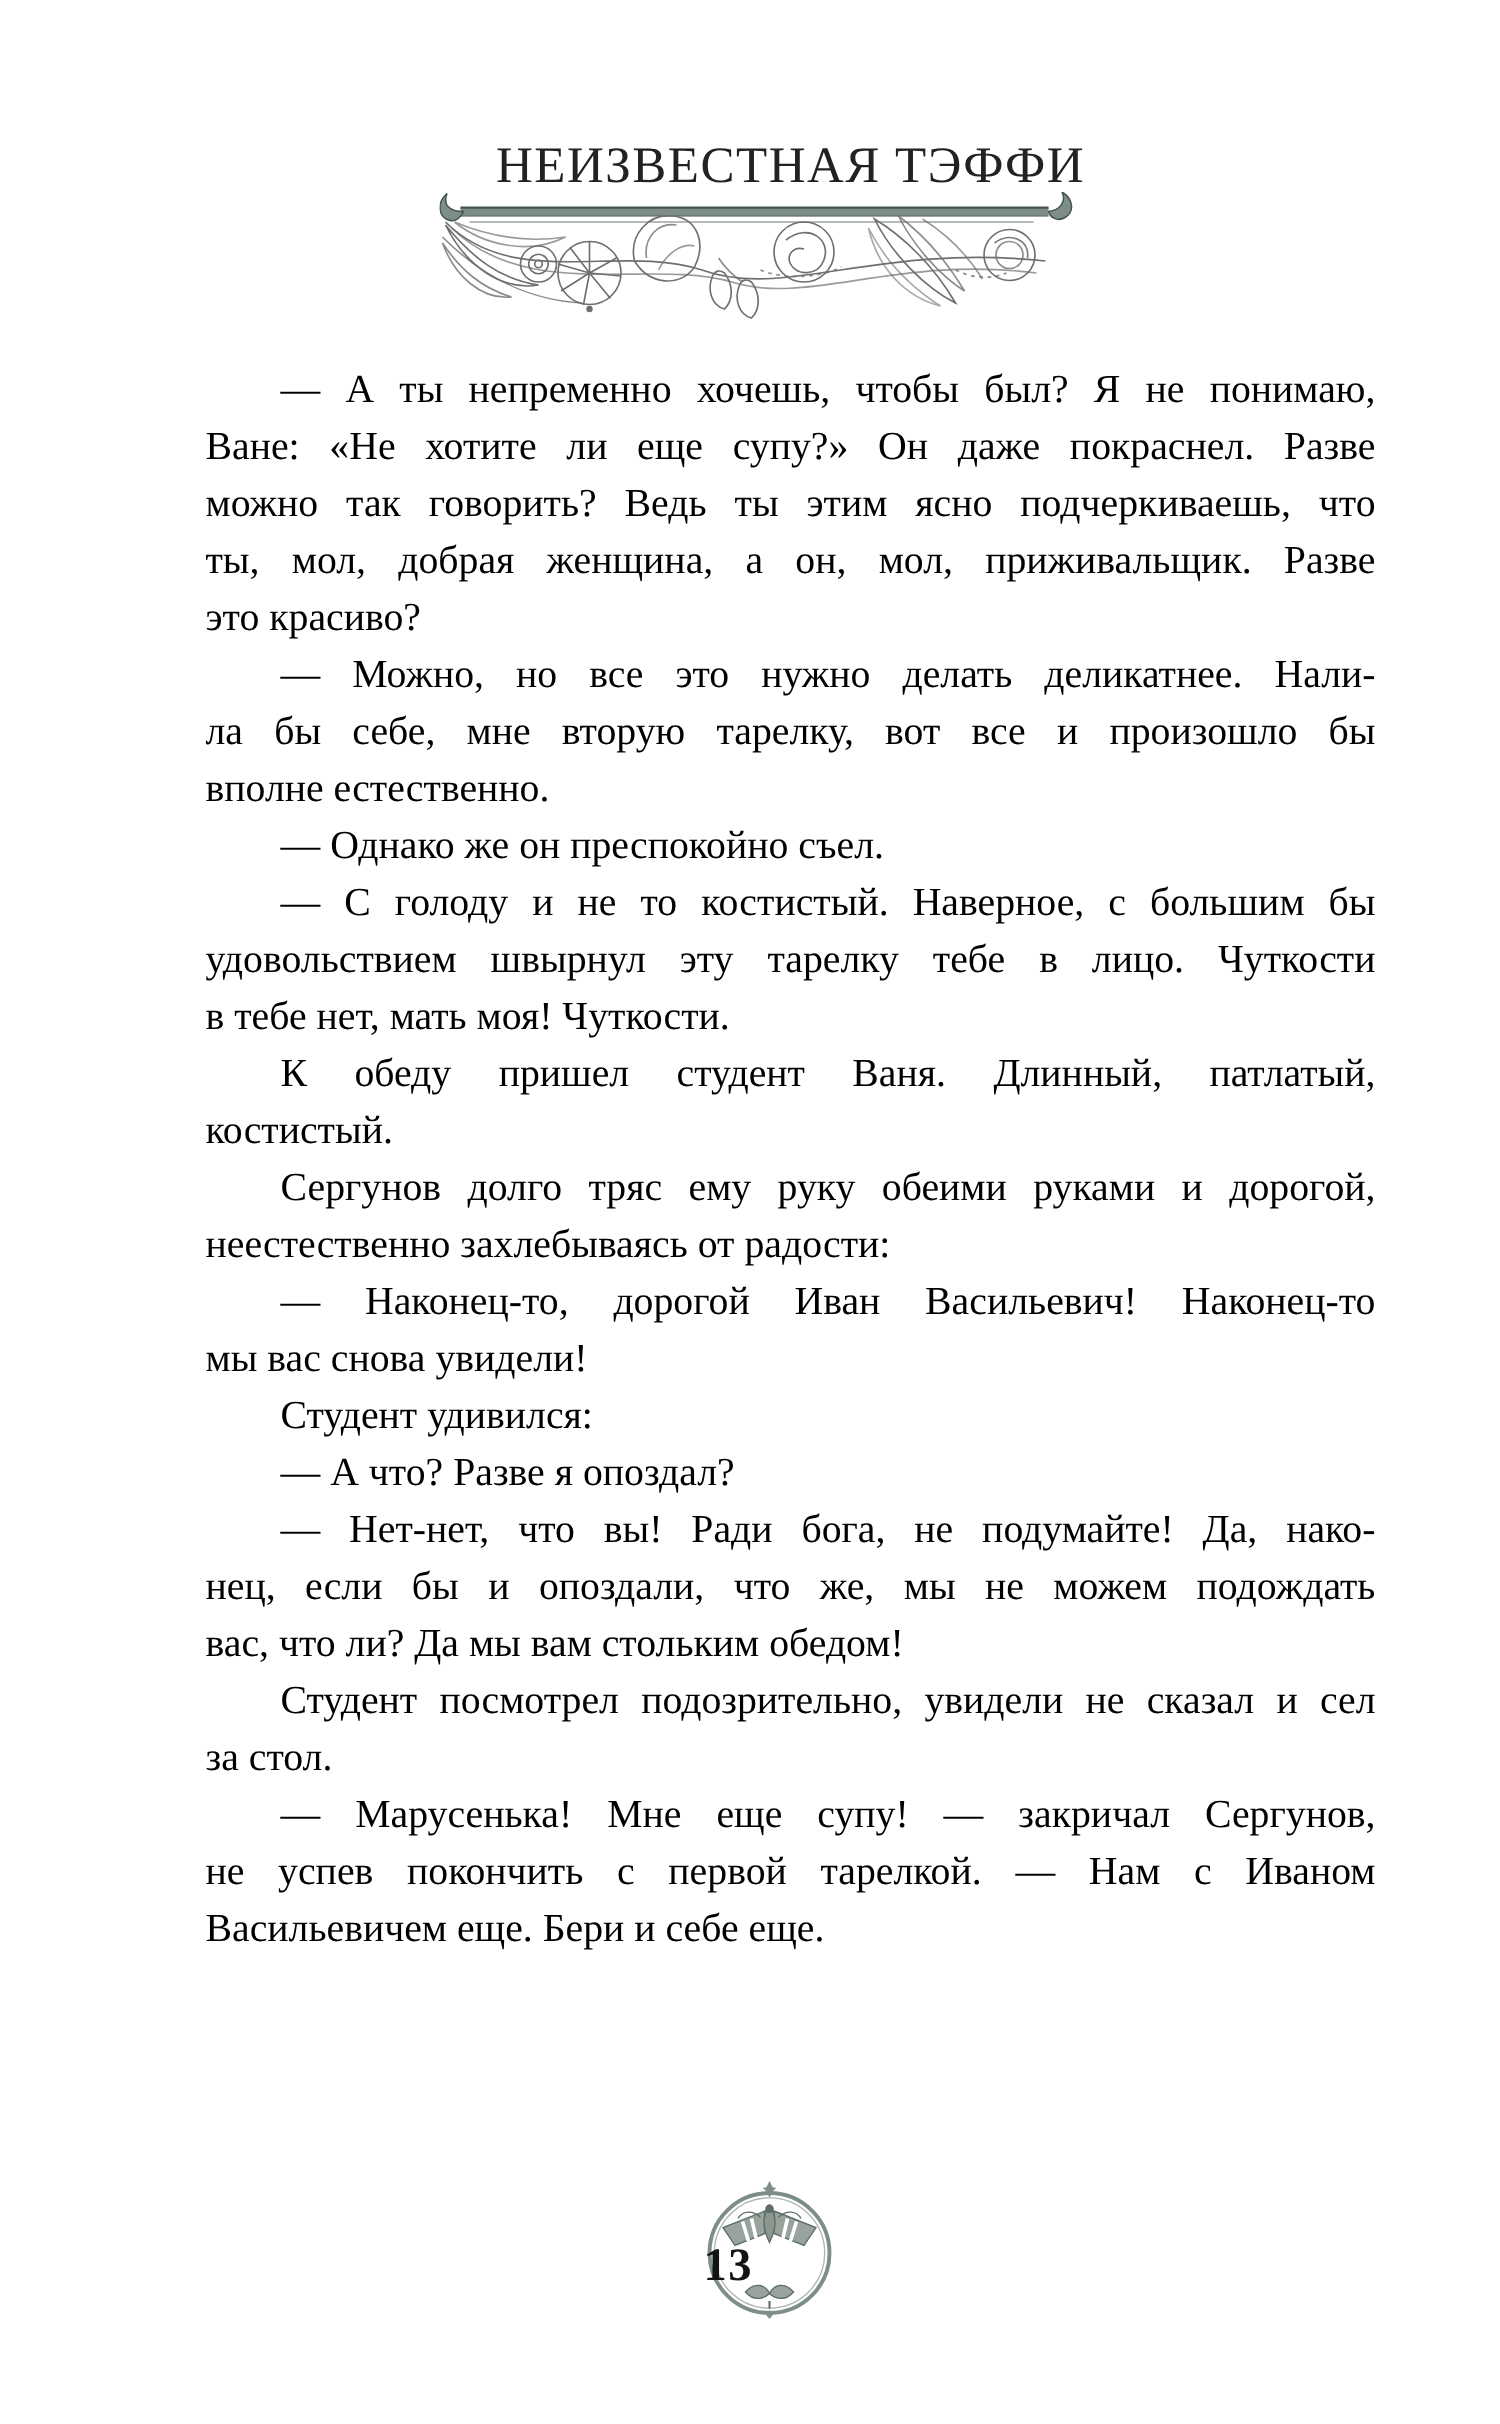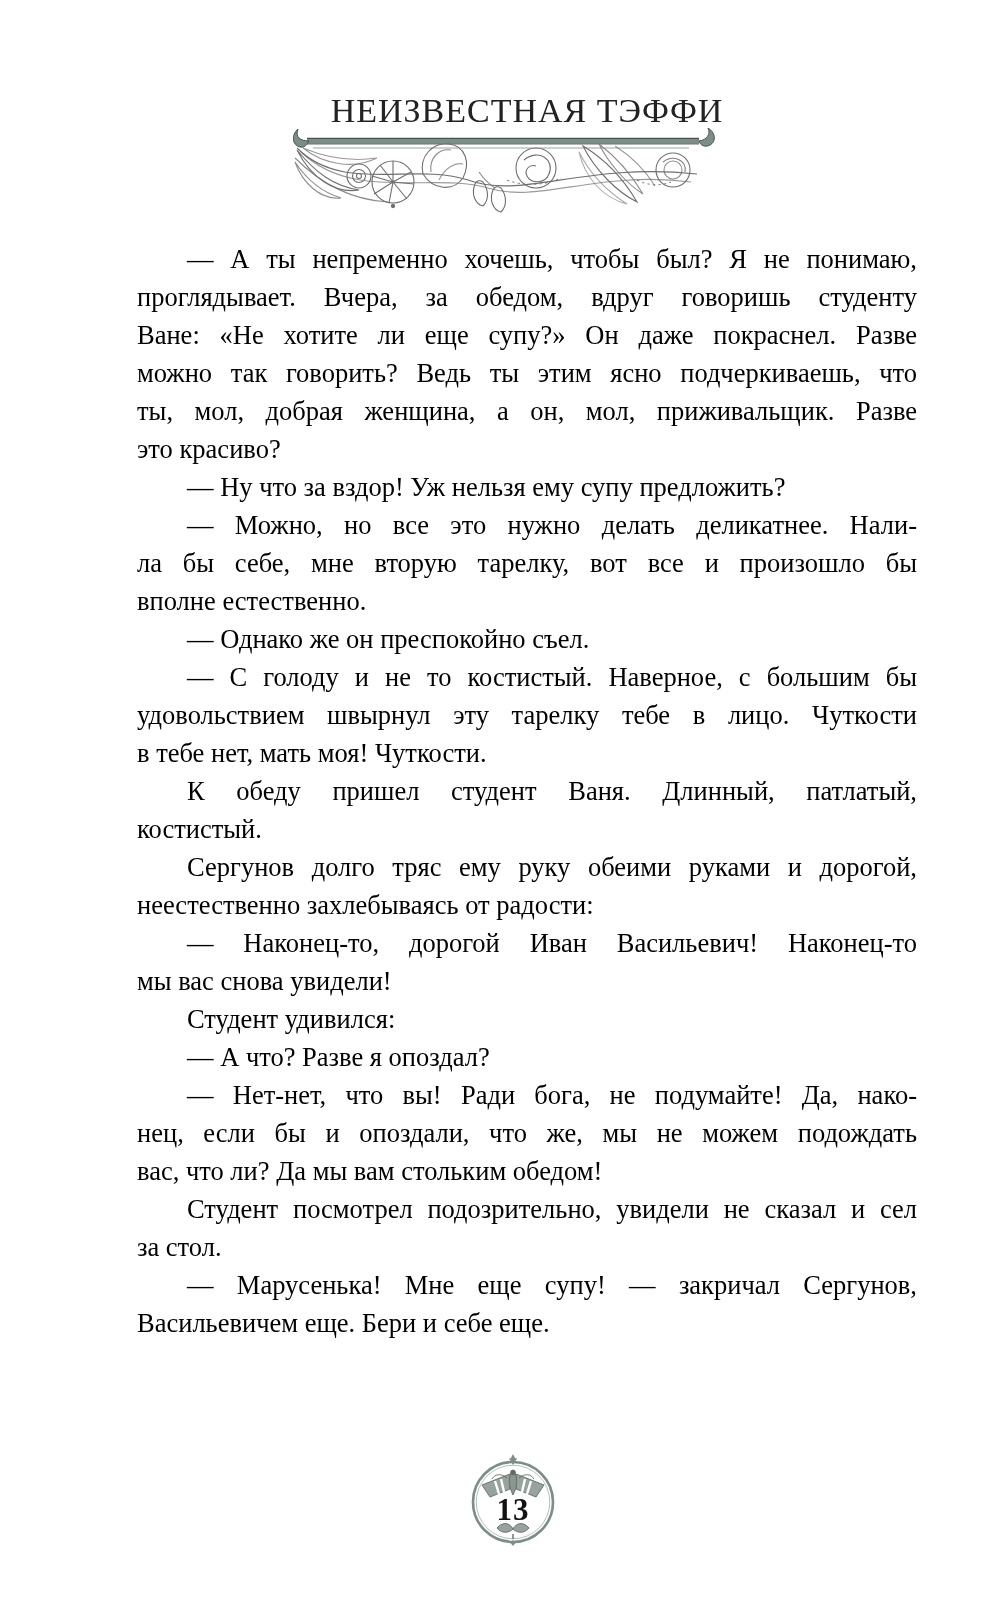--- a/index.html
+++ b/index.html
@@ -41,21 +41,20 @@
   }
   .line.last { text-align-last:left; }
   .line.first { text-indent:50px; }
   .medallion {
     position:absolute; top:1452px; left:442px;
     width:88px; height:94px;
   }
   .medallion svg { position:absolute; top:0; left:0; }
   .page-number {
     position:absolute; top:40px; left:0; right:0;
-    text-align:center;
     font-size:31px; font-weight:700;
     color:#131313;
     letter-spacing:1px;
   }
 </style>
 </head>
 <body>
 
 <div class="page">
 
@@ -112,26 +111,24 @@
         <path d="M370,34 C380,26 394,32 392,44" opacity="0.9"></path>
 
         <path d="M214,52 C228,58 252,58 268,50" stroke-dasharray="2.5 3" opacity="0.8"></path>
         <path d="M344,52 C356,58 368,58 378,54" stroke-dasharray="2.5 3" opacity="0.8"></path>
       </g>
     </svg>
   </div>
 
   <main class="text-block" id="text-container">
       <div class="line first">— А ты непременно хочешь, чтобы был? Я не понимаю,</div>
-      <div class="line">проглядывает. Вчера, за обедом, вдруг говоришь студенту</div>
       <div class="line">Ване: «Не хотите ли еще супу?» Он даже покраснел. Разве</div>
       <div class="line">можно так говорить? Ведь ты этим ясно подчеркиваешь, что</div>
       <div class="line">ты, мол, добрая женщина, а он, мол, приживальщик. Разве</div>
       <div class="line last">это красиво?</div>
-      <div class="line first last">— Ну что за вздор! Уж нельзя ему супу предложить?</div>
       <div class="line first">— Можно, но все это нужно делать деликатнее. Нали-</div>
       <div class="line">ла бы себе, мне вторую тарелку, вот все и произошло бы</div>
       <div class="line last">вполне естественно.</div>
       <div class="line first last">— Однако же он преспокойно съел.</div>
       <div class="line first">— С голоду и не то костистый. Наверное, с большим бы</div>
       <div class="line">удовольствием швырнул эту тарелку тебе в лицо. Чуткости</div>
       <div class="line last">в тебе нет, мать моя! Чуткости.</div>
       <div class="line first">К обеду пришел студент Ваня. Длинный, патлатый,</div>
       <div class="line last">костистый.</div>
       <div class="line first">Сергунов долго тряс ему руку обеими руками и дорогой,</div>
@@ -139,20 +136,21 @@
       <div class="line first">— Наконец-то, дорогой Иван Васильевич! Наконец-то</div>
       <div class="line last">мы вас снова увидели!</div>
       <div class="line first last">Студент удивился:</div>
       <div class="line first last">— А что? Разве я опоздал?</div>
       <div class="line first">— Нет-нет, что вы! Ради бога, не подумайте! Да, нако-</div>
       <div class="line">нец, если бы и опоздали, что же, мы не можем подождать</div>
       <div class="line last">вас, что ли? Да мы вам стольким обедом!</div>
       <div class="line first">Студент посмотрел подозрительно, увидели не сказал и сел</div>
       <div class="line last">за стол.</div>
       <div class="line first">— Марусенька! Мне еще супу! — закричал Сергунов,</div>
+      <div class="line">не успев покончить с первой тарелкой. — Нам с Иваном</div>
       <div class="line last">Васильевичем еще. Бери и себе еще.</div>
     </main>
 
   <div class="medallion">
     <svg width="88" height="94" viewBox="0 0 88 94">
       <circle cx="44" cy="50" r="40" fill="#ffffff" stroke="#7d8e88" stroke-width="2.6"></circle>
       <circle cx="44" cy="50" r="36.8" fill="none" stroke="#aeb7b2" stroke-width="0.9"></circle>
 
       <path d="M44,2 L47,8 L44,13 L41,8 Z" fill="#7d8e88"></path>
       <path d="M40,7 H48" stroke="#7d8e88" stroke-width="1.2"></path>

